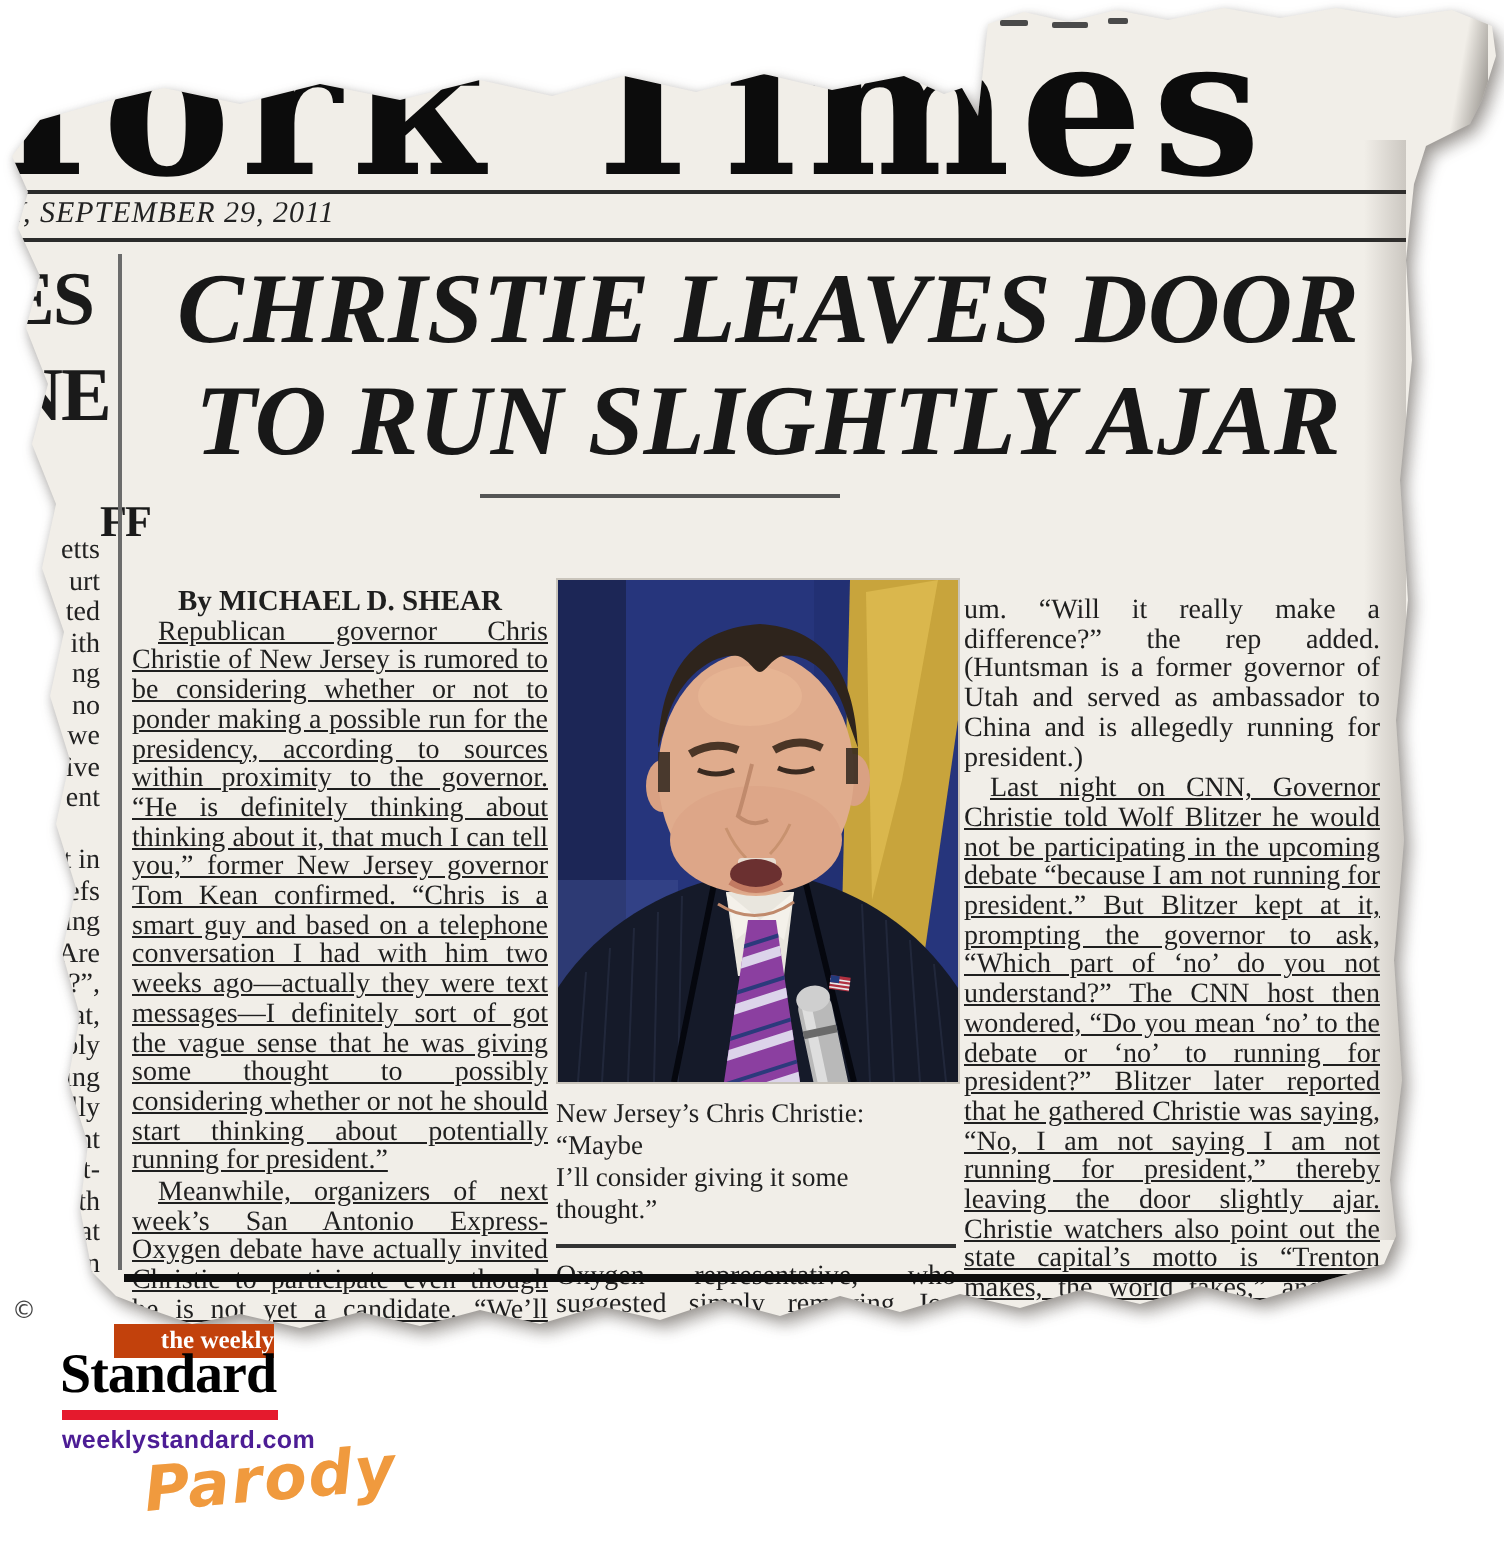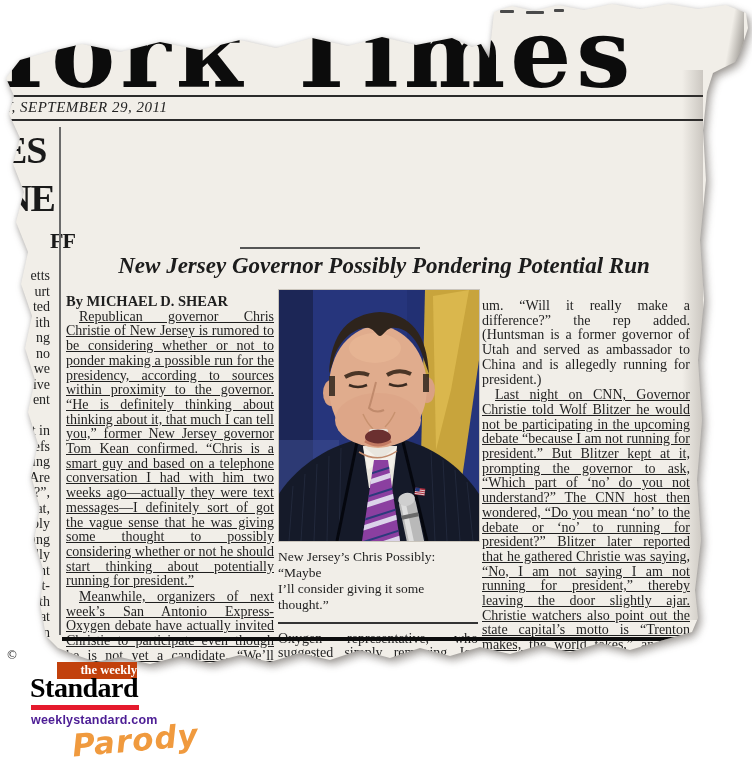--- a/index.html
+++ b/index.html
@@ -32,21 +32,21 @@
     white-space:pre-line;color:#222;}
   .vrule{left:59px;top:127px;width:1.5px;height:508px;background:#6b6b6b;}
   .headline{left:66px;top:126px;width:636px;text-align:center;font-weight:bold;font-style:italic;
     font-size:50px;line-height:56px;letter-spacing:0px;color:#181818;white-space:pre-line;}
   .headline-divider{left:240px;top:247px;width:180px;height:1.5px;background:#555;}
   .subhead{left:66px;top:253px;width:636px;text-align:center;font-weight:bold;font-style:italic;
     font-size:23px;color:#1c1c1c;}
   .col{font-size:14px;line-height:14.7px;text-align:justify;}
   .col p{margin:0 0 1px 0;}
   .col p.indent{text-indent:13px;text-decoration:underline;}
-  .byline{font-weight:bold;font-size:14.5px;margin:0 0 12px 0;}
+  .byline{text-align:center;font-weight:bold;font-size:14.5px;margin:0 0 12px 0;}
   .col1{left:66px;top:294px;width:208px;}
   .col2{left:278px;top:289px;width:200px;}
   .col3{left:482px;top:299px;width:208px;}
   .caption{margin-top:7px;font-size:13.5px;line-height:16px;text-align:left;white-space:pre-line;}
   .caption-rule{margin:9px 0 8px 0;height:1.5px;background:#333;}
   .cont-rule{width:70px;height:1.5px;background:#444;margin:7px auto 5px auto;}
   .continued{text-align:center;font-style:italic;font-size:14.5px;}
   .bottom-rule{left:62px;top:637px;width:630px;height:4px;background:#0d0d0d;}
   .fold-tr{left:722px;top:8px;width:22px;height:58px;
     background:linear-gradient(100deg,rgba(0,0,0,0) 40%,rgba(40,35,30,.5));}
@@ -77,21 +77,21 @@
     <div class="abs cutmark" style="left:526px;top:11px;width:18px;"></div>
     <div class="abs cutmark" style="left:554px;top:9px;width:10px;"></div>
 
 
     <div class="abs rule-h" style="left:0;top:95px;width:703px;"></div>
     <div class="abs dateline" style="left:4px;top:99px;">Y, SEPTEMBER 29, 2011</div>
     <div class="abs rule-h" style="left:0;top:119px;width:703px;"></div>
 
     <div class="abs bigfrag" style="left:2px;top:131px;">ES</div>
     <div class="abs bigfrag" style="left:4px;top:179px;">NE</div>
-    <div class="abs bigfrag" style="left:26px;top:230px;font-size:22px;padding-left:24px;">FF</div>
+    <div class="abs bigfrag" style="left:26px;top:250px;font-size:22px;padding-left:24px;">FF</div>
     <div class="abs smallfrags">etts
 urt
 ted
 ith
 ng
 no
 we
 ive
 ent
 
@@ -107,22 +107,23 @@
 ant
 tt-
 ith
 at
 en
 al
 g,</div>
 
     <div class="abs vrule"></div>
 
+    <div class="abs headline">CHRISTIE LEAVES DOOR
+TO RUN SLIGHTLY AJAR</div>
     <div class="abs headline-divider"></div>
-    <div class="abs subhead">New Jersey Governor Possibly Pondering Potential Run</div>
 
     <div class="abs col col1">
       <p class="byline">By MICHAEL D. SHEAR</p>
       <p class="indent">Republican governor Chris Christie of New Jersey is rumored to be considering whether or not to ponder making a possible run for the presidency, according to sources within proximity to the governor. “He is definitely thinking about thinking about it, that much I can tell you,” former New Jersey governor Tom Kean confirmed. “Chris is a smart guy and based on a telephone conversation I had with him two weeks ago—actually they were text messages—I definitely sort of got the vague sense that he was giving some thought to possibly considering whether or not he should start thinking about potentially running for president.”</p>
       <p class="indent">Meanwhile, organizers of next week’s San Antonio Express-Oxygen debate have actually invited Christie to participate even though he is not yet a candidate. “We’ll happily make room for the governor at this forum,” said an</p>
     </div>
 
     <div class="abs col2">
       <svg class="photo-frame" width="200" height="251" viewBox="0 0 200 251" role="img" aria-label="Chris Christie in pinstriped suit and purple striped tie speaking into a microphone">
         <g>
@@ -189,21 +190,21 @@
             <rect x="136" y="198" width="4.5" height="3.5" fill="#223a7c"></rect>
           </g>
           <g transform="rotate(-12 131 228)">
             <rect x="123" y="206" width="17" height="55" rx="8" fill="#b9b9b9"></rect>
             <rect x="125" y="208" width="5" height="50" rx="2.5" fill="#dedede"></rect>
             <ellipse cx="131.5" cy="209" rx="8.5" ry="6.5" fill="#cfcfcf"></ellipse>
             <rect x="123" y="224" width="17" height="4" fill="#6a6a6a"></rect>
           </g>
         </g>
       </svg>
-      <div class="caption">New Jersey’s Chris Possibly: “Maybe
+      <div class="caption">New Jersey’s Chris Christie: “Maybe
 I’ll consider giving it some thought.”</div>
       <div class="caption-rule"></div>
       <div class="col">
         <p>Oxygen representative, who suggested simply removing Jon Huntsman’s podi-</p>
       </div>
     </div>
 
     <div class="abs col col3">
       <p>um. “Will it really make a difference?” the rep added. (Huntsman is a former governor of Utah and served as ambassador to China and is allegedly running for president.)</p>
       <p class="indent">Last night on CNN, Governor Christie told Wolf Blitzer he would not be participating in the upcoming debate “because I am not running for president.” But Blitzer kept at it, prompting the governor to ask, “Which part of ‘no’ do you not understand?” The CNN host then wondered, “Do you mean ‘no’ to the debate or ‘no’ to running for president?” Blitzer later reported that he gathered Christie was saying, “No, I am not saying I am not running for president,” thereby leaving the door slightly ajar. Christie watchers also point out the state capital’s motto is “Trenton makes, the world takes,” and that since Trenton made Christie, the</p>

